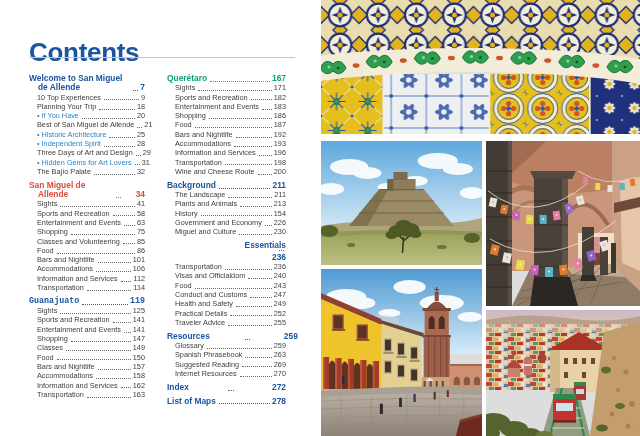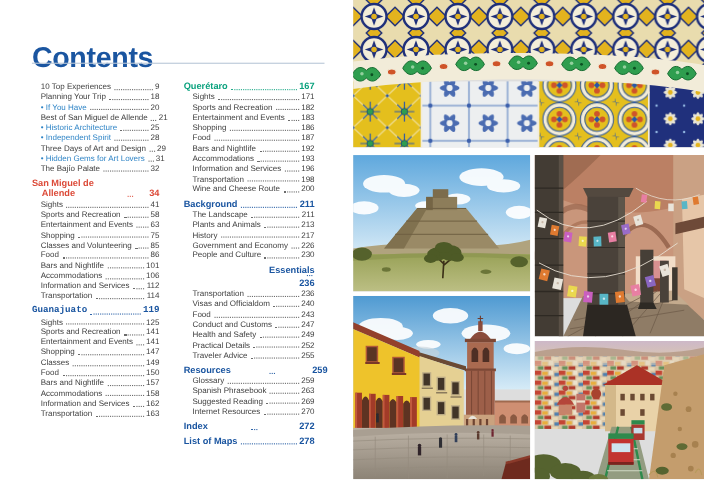--- a/index.html
+++ b/index.html
@@ -36,20 +36,25 @@
 <body>
 
 <div class="stage" style="--blue: #1a55a0; --red: #dc4a38; --green: #0ba27e; --hl: #2e84c6; --entry: #3d3d3d; --rule: #b9c8d8;">
 
   <section>
     <h1 class="title">Contents</h1>
     <div class="rule"></div>
     <div class="toc">
       <div class="col">
           <div class="sec">
+            <div class="row head" style="color: var(--blue);">
+              <span class="lbl">Welcome to San Miguel de Allende</span>
+              <span class="dots"></span>
+              <span class="pg">7</span>
+            </div>
             <div class="row entry">
               <span class="lbl">10 Top Experiences</span>
               <span class="dots"></span>
               <span class="pg">9</span>
             </div>
             <div class="row entry">
               <span class="lbl">Planning Your Trip</span>
               <span class="dots"></span>
               <span class="pg">18</span>
             </div>
@@ -274,29 +279,29 @@
               <span class="pg">211</span>
             </div>
             <div class="row entry">
               <span class="lbl">Plants and Animals</span>
               <span class="dots"></span>
               <span class="pg">213</span>
             </div>
             <div class="row entry">
               <span class="lbl">History</span>
               <span class="dots"></span>
-              <span class="pg">217</span>
+              <span class="pg">154</span>
             </div>
             <div class="row entry">
               <span class="lbl">Government and Economy</span>
               <span class="dots"></span>
               <span class="pg">226</span>
             </div>
             <div class="row entry">
-              <span class="lbl">People and Culture</span>
+              <span class="lbl">Miguel and Culture</span>
               <span class="dots"></span>
               <span class="pg">230</span>
             </div>
           </div>
           <div class="sec">
             <div class="row head" style="color: var(--blue); flex-direction: column;">
               <span class="lbl">Essentials</span>
               <span class="dots"></span>
               <span class="pg">236</span>
             </div>

